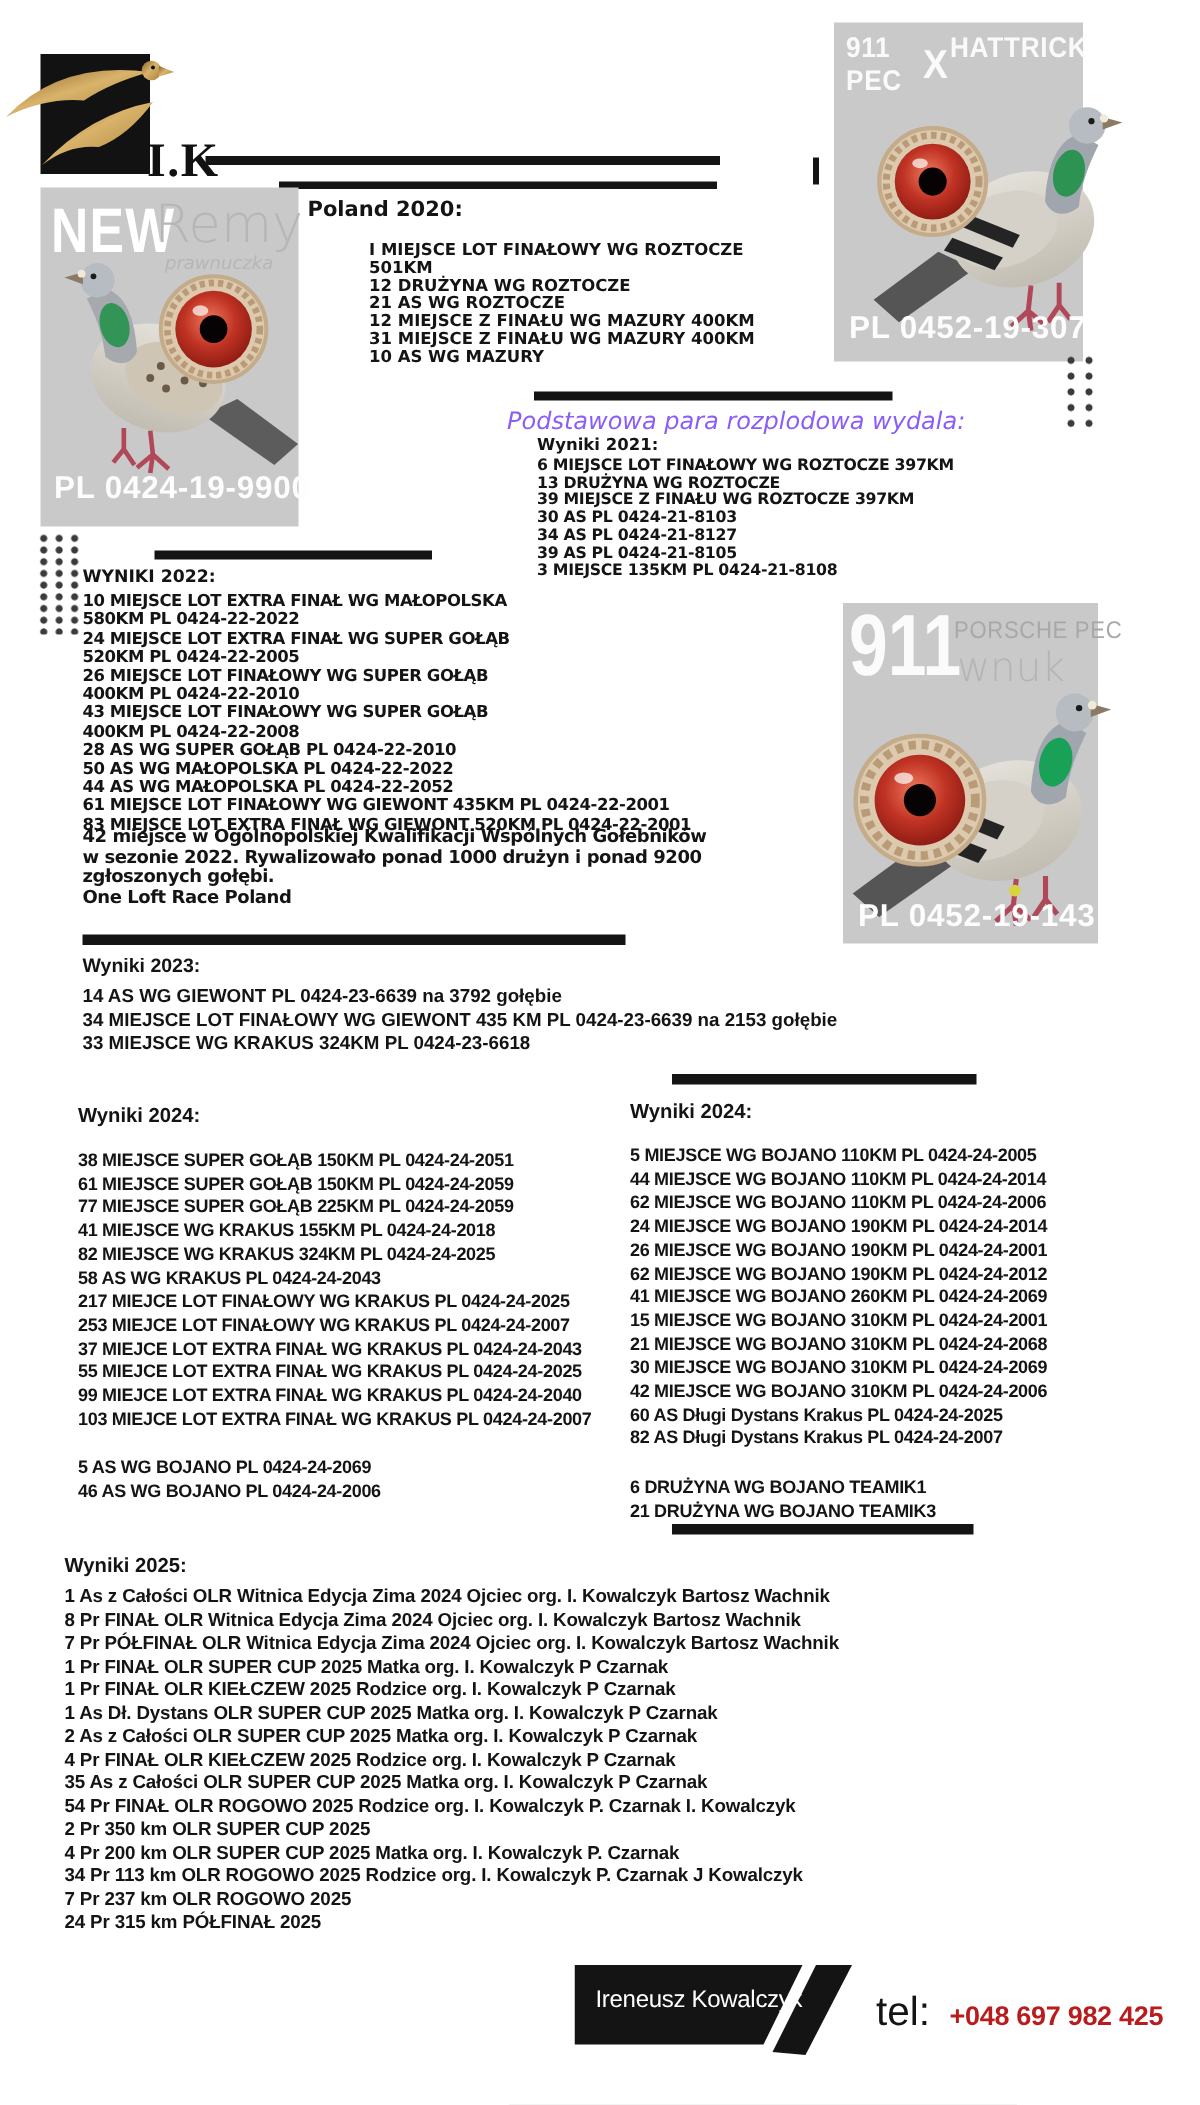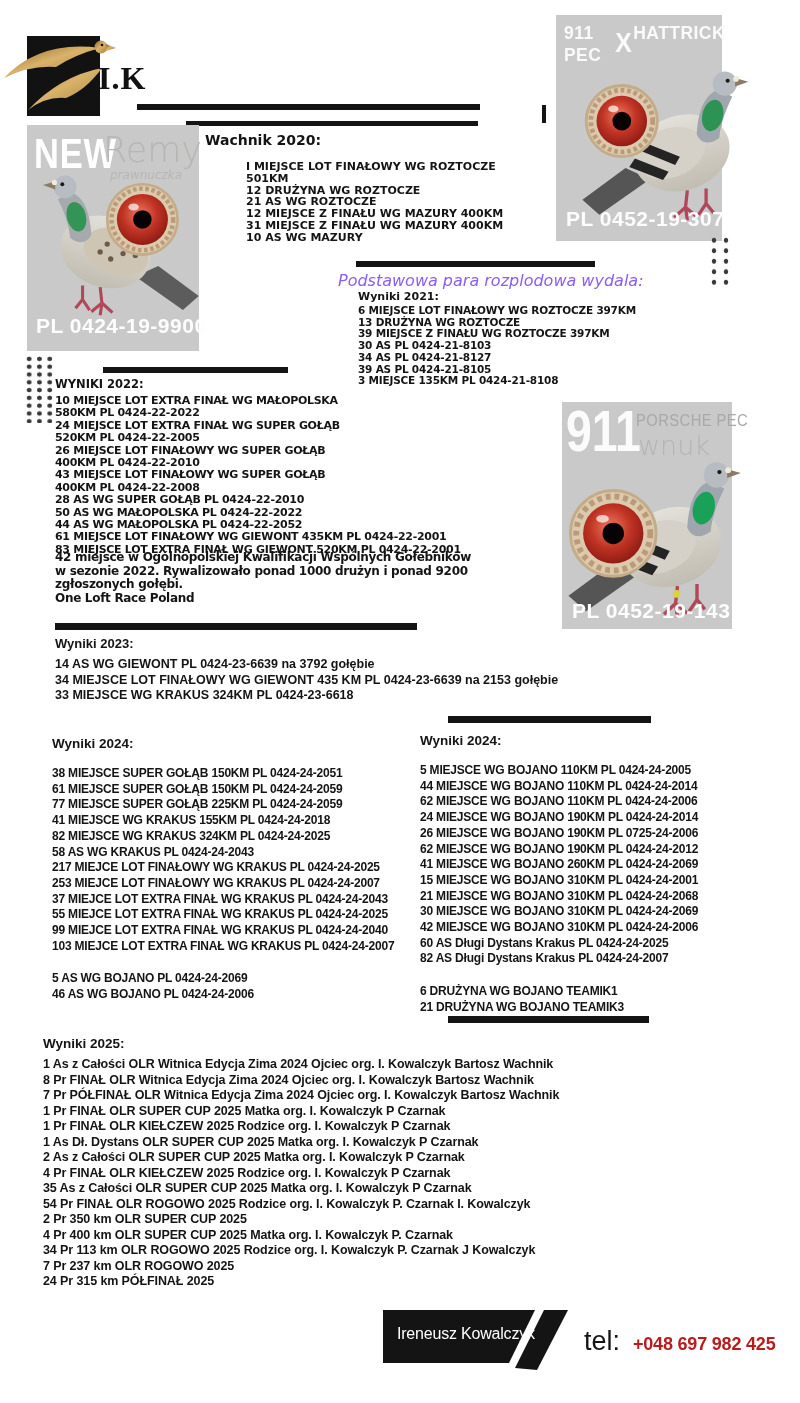--- a/index.html
+++ b/index.html
@@ -3,21 +3,21 @@
 <meta charset="utf-8">
 <style>
   html,body{margin:0;padding:0;background:#e9e9e9;}
   .page{position:relative;width:800px;height:1403px;background:#ffffff;overflow:hidden;
         font-family:"DejaVu Sans",sans-serif;color:#141414;margin:0 auto;}
   .abs{position:absolute;}
   .bar{position:absolute;background:#141414;}
   .graybox{position:absolute;background:#c9c9c9;}
 
   
-  .ik{position:absolute;left:98px;top:60px;font-family:"Liberation Serif",serif;
+  .ik{position:absolute;left:98px;top:88px;font-family:"Liberation Serif",serif;
       font-weight:bold;font-size:32px;color:#111;letter-spacing:1px;}
 
   
   .res-title{font-weight:bold;}
   .res-line{font-weight:bold;white-space:nowrap;}
 
   .w2020{left:205px;top:132px;width:290px;}
   .w2020 .res-title{font-size:14px;margin-bottom:13px;}
   .w2020 .res-line{font-size:11px;line-height:11.8px;margin-left:41px;}
 
@@ -157,21 +157,21 @@
       <circle r="10.5" fill="#070304"></circle>
       <ellipse cx="-10" cy="-14" rx="6" ry="4" fill="#fff" opacity=".7"></ellipse>
     </g>
   </svg>
   <div class="remy-new">NEW</div>
   <div class="remy-name">Remy</div>
   <div class="remy-sub">prawnuczka</div>
   <div class="ring" style="left:36px;top:314px">PL 0424-19-9900</div>
 
   <div class="abs w2020">
-    <div class="res-title">Wachnik 2020:</div>
+    <div class="res-title">Poland 2020:</div>
     <div>
         <div class="res-line">I MIEJSCE LOT FINAŁOWY WG ROZTOCZE</div>
         <div class="res-line">501KM</div>
         <div class="res-line">12 DRUŻYNA WG ROZTOCZE</div>
         <div class="res-line">21 AS WG ROZTOCZE</div>
         <div class="res-line">12 MIEJSCE Z FINAŁU WG MAZURY 400KM</div>
         <div class="res-line">31 MIEJSCE Z FINAŁU WG MAZURY 400KM</div>
         <div class="res-line">10 AS WG MAZURY</div>
       </div>
   </div>
@@ -318,21 +318,21 @@
         <div class="res-line">46 AS WG BOJANO PL 0424-24-2006</div>
       </div>
   </div>
   <div class="abs w2024R">
     <div class="res-title">Wyniki 2024:</div>
     <div>
         <div class="res-line">5 MIEJSCE WG BOJANO 110KM PL 0424-24-2005</div>
         <div class="res-line">44 MIEJSCE WG BOJANO 110KM PL 0424-24-2014</div>
         <div class="res-line">62 MIEJSCE WG BOJANO 110KM PL 0424-24-2006</div>
         <div class="res-line">24 MIEJSCE WG BOJANO 190KM PL 0424-24-2014</div>
-        <div class="res-line">26 MIEJSCE WG BOJANO 190KM PL 0725-24-2006</div>
+        <div class="res-line">26 MIEJSCE WG BOJANO 190KM PL 0424-24-2001</div>
         <div class="res-line">62 MIEJSCE WG BOJANO 190KM PL 0424-24-2012</div>
         <div class="res-line">41 MIEJSCE WG BOJANO 260KM PL 0424-24-2069</div>
         <div class="res-line">15 MIEJSCE WG BOJANO 310KM PL 0424-24-2001</div>
         <div class="res-line">21 MIEJSCE WG BOJANO 310KM PL 0424-24-2068</div>
         <div class="res-line">30 MIEJSCE WG BOJANO 310KM PL 0424-24-2069</div>
         <div class="res-line">42 MIEJSCE WG BOJANO 310KM PL 0424-24-2006</div>
         <div class="res-line">60 AS Długi Dystans Krakus PL 0424-24-2025</div>
         <div class="res-line">82 AS Długi Dystans Krakus PL 0424-24-2007</div>
       </div>
     <div class="extra-gap">
@@ -349,21 +349,21 @@
         <div class="res-line">8 Pr FINAŁ OLR Witnica Edycja Zima 2024 Ojciec org. I. Kowalczyk Bartosz Wachnik</div>
         <div class="res-line">7 Pr PÓŁFINAŁ OLR Witnica Edycja Zima 2024 Ojciec org. I. Kowalczyk Bartosz Wachnik</div>
         <div class="res-line">1 Pr FINAŁ OLR SUPER CUP 2025 Matka org. I. Kowalczyk P Czarnak</div>
         <div class="res-line">1 Pr FINAŁ OLR KIEŁCZEW 2025 Rodzice org. I. Kowalczyk P Czarnak</div>
         <div class="res-line">1 As Dł. Dystans OLR SUPER CUP 2025 Matka org. I. Kowalczyk P Czarnak</div>
         <div class="res-line">2 As z Całości OLR SUPER CUP 2025 Matka org. I. Kowalczyk P Czarnak</div>
         <div class="res-line">4 Pr FINAŁ OLR KIEŁCZEW 2025 Rodzice org. I. Kowalczyk P Czarnak</div>
         <div class="res-line">35 As z Całości OLR SUPER CUP 2025 Matka org. I. Kowalczyk P Czarnak</div>
         <div class="res-line">54 Pr FINAŁ OLR ROGOWO 2025 Rodzice org. I. Kowalczyk P. Czarnak I. Kowalczyk</div>
         <div class="res-line">2 Pr 350 km OLR SUPER CUP 2025</div>
-        <div class="res-line">4 Pr 400 km OLR SUPER CUP 2025 Matka org. I. Kowalczyk P. Czarnak</div>
+        <div class="res-line">4 Pr 200 km OLR SUPER CUP 2025 Matka org. I. Kowalczyk P. Czarnak</div>
         <div class="res-line">34 Pr 113 km OLR ROGOWO 2025 Rodzice org. I. Kowalczyk P. Czarnak J Kowalczyk</div>
         <div class="res-line">7 Pr 237 km OLR ROGOWO 2025</div>
         <div class="res-line">24 Pr 315 km PÓŁFINAŁ 2025</div>
       </div>
   </div>
 
   <svg class="abs" style="left:383px;top:1308px" width="200" height="66" viewBox="0 0 200 66">
     <polygon points="0,2 152,2 126,55 0,55" fill="#141414"></polygon>
     <polygon points="161,2 185,2 154,62 132,60" fill="#141414"></polygon>
   </svg>

